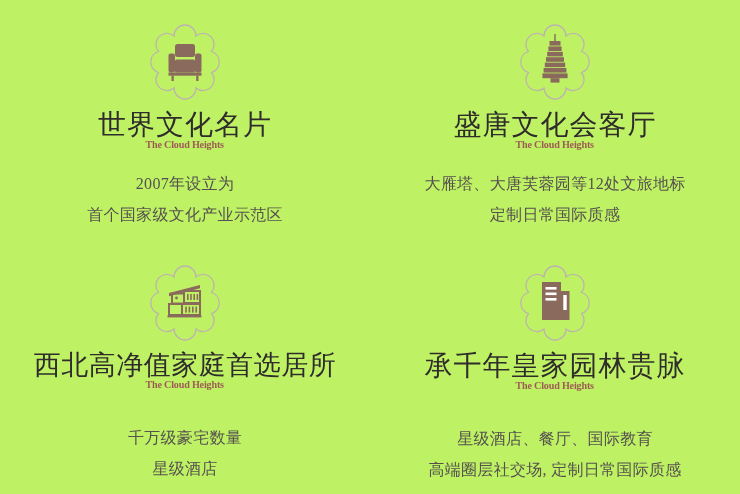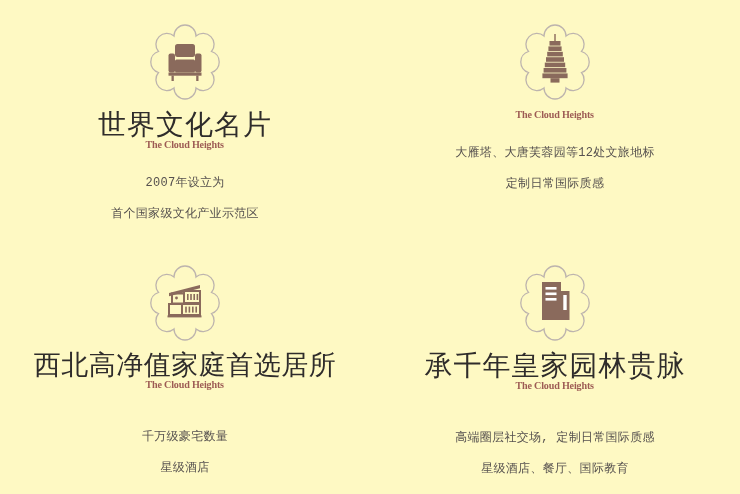--- a/index.html
+++ b/index.html
@@ -11,21 +11,21 @@
     width: 740px;
     height: 494px;
     font-family: "Liberation Serif", "DejaVu Serif", serif;
     overflow: hidden;
   }
 
   .board {
     position: relative;
     width: 740px;
     height: 494px;
-    background: #fef9c3;
+    background: #bef264;
     box-sizing: border-box;
   }
 
   .grid {
     display: grid;
     grid-template-columns: 1fr 1fr;
     grid-template-rows: 1fr 1fr;
     width: 740px;
     height: 494px;
   }
@@ -84,22 +84,22 @@
     margin-bottom: 2px;
     transform: scaleX(0.92);
     white-space: nowrap;
   }
 
   .body-lines {
     margin-top: 16px;
     text-align: center;
   }
   .body-line {
-    font-family: Liberation Mono, monospace;
-    font-size: 12px;
+    font-family: Liberation Serif, serif;
+    font-size: 16px;
     line-height: 31px;
     color: #56514f;
     white-space: nowrap;
     letter-spacing: 0.3px;
   }
 
   
   .cell.row2 .body-lines { margin-top: 30px; }
 </style>
 </head>
@@ -163,20 +163,21 @@
           <rect x="36.4" y="24.4" width="13.2" height="4.6" fill="#8a6a5c"></rect>
           <rect x="35.2" y="29.8" width="15.6" height="4.6" fill="#8a6a5c"></rect>
           <rect x="34.0" y="35.2" width="18.0" height="4.6" fill="#8a6a5c"></rect>
           <rect x="32.8" y="40.6" width="20.4" height="4.6" fill="#8a6a5c"></rect>
           <rect x="31.6" y="46.0" width="22.8" height="4.6" fill="#8a6a5c"></rect>
           <rect x="30.4" y="51.4" width="25.2" height="4.8" fill="#8a6a5c"></rect>
 
           <rect x="38.5" y="56.2" width="9" height="4.4" fill="#8a6a5c"></rect>
         </svg>
       </div>
+      <div class="heading">盛唐文化会客厅</div>
       <div class="sublogo">The Cloud Heights</div>
       <div class="body-lines">
         <div class="body-line">大雁塔、大唐芙蓉园等12处文旅地标</div>
         <div class="body-line">定制日常国际质感</div>
       </div>
     </div>
 
     <div class="cell row2 wide">
       <div class="icon-wrap">
         <svg width="86" height="80" viewBox="0 0 86 80" aria-hidden="true">
@@ -241,19 +242,19 @@
           <rect x="33.5" y="29.5" width="11" height="2.6" fill="#ffffff"></rect>
           <rect x="33.5" y="35" width="11" height="2.6" fill="#ffffff"></rect>
 
           <rect x="49" y="28" width="8.5" height="29" fill="#8a6a5c"></rect>
           <rect x="51.3" y="32" width="3.4" height="15" fill="#ffffff"></rect>
         </svg>
       </div>
       <div class="heading">承千年皇家园林贵脉</div>
       <div class="sublogo">The Cloud Heights</div>
       <div class="body-lines">
+        <div class="body-line">星级酒店、餐厅、国际教育</div>
         <div class="body-line">高端圈层社交场, 定制日常国际质感</div>
-        <div class="body-line">星级酒店、餐厅、国际教育</div>
       </div>
     </div>
 
   </div>
 </div>
 
 </body></html>

